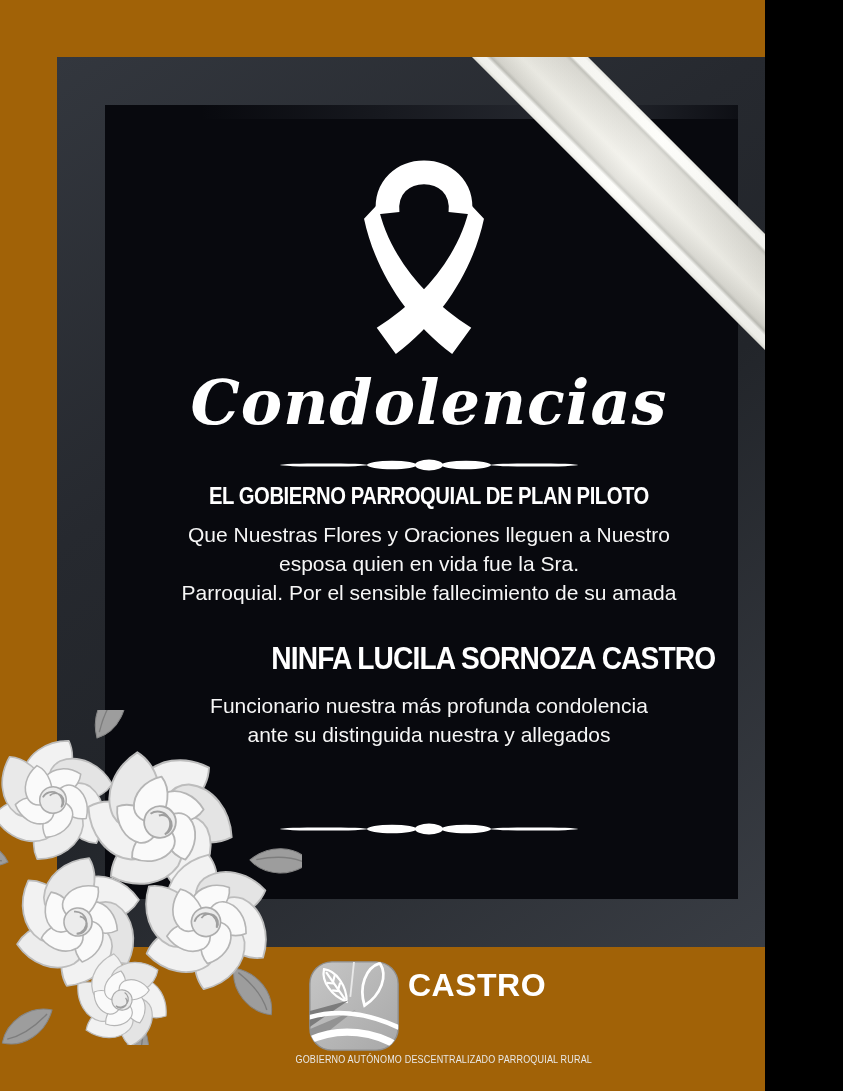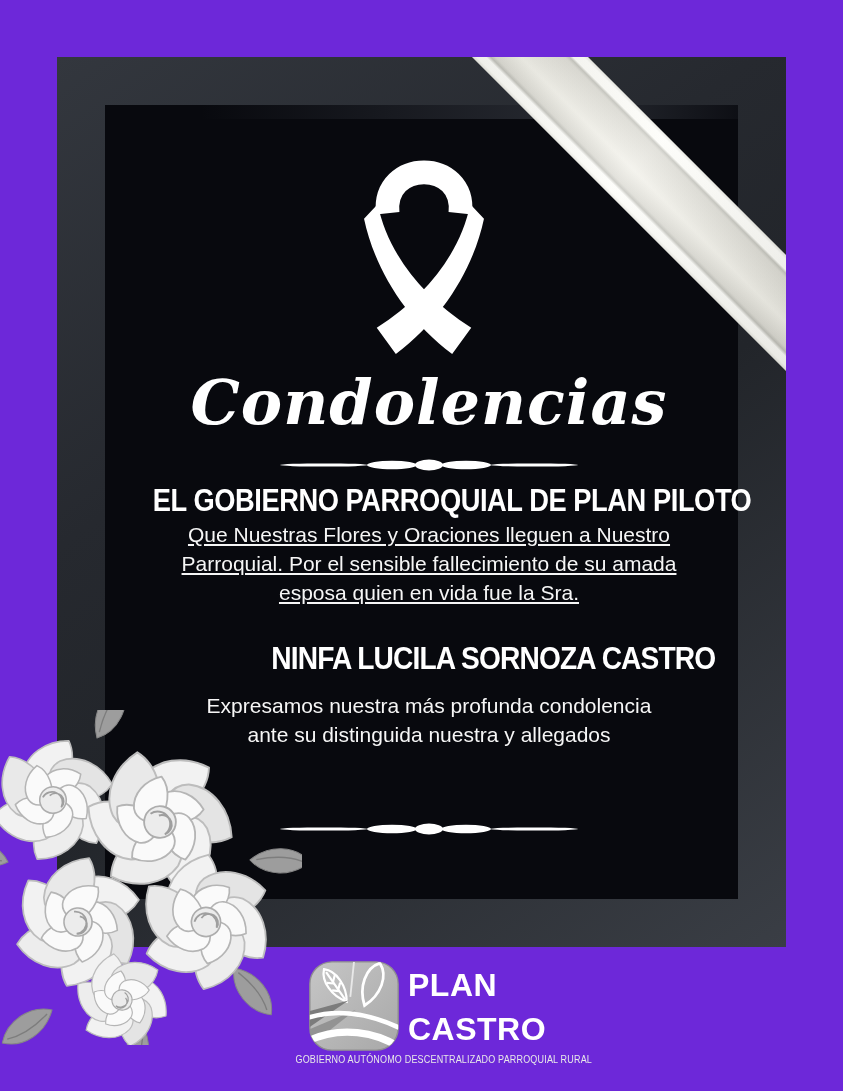--- a/index.html
+++ b/index.html
@@ -1,18 +1,18 @@
 <!DOCTYPE html>
 <html><head>
 <meta charset="utf-8">
 <style>
   html,body{margin:0;padding:0;background:#000;}
   .canvas{
-    position:relative; width:843px; height:1091px; overflow:hidden;
-    background:#6d28d9; font-family:"Liberation Sans", sans-serif; color:#ffffff;
+    position:relative; width:765px; height:1091px; overflow:hidden;
+    background:#a16207; font-family:"Liberation Sans", sans-serif; color:#ffffff;
   }
   
   .frame{
     position:absolute; left:57px; top:57px; width:729px; height:890px;
     background:linear-gradient(145deg,#33373e 0%,#26292f 35%,#22252a 55%,#3a3e45 100%);
   }
   .frame-inner{
     position:absolute; inset:48px; background:#08090e;
   }
   .frame-inner-sheen{
@@ -37,24 +37,24 @@
   
   .inner-content{position:absolute; left:112px; top:0; width:634px; text-align:center;}
   .block{position:absolute; left:0; width:100%;}
   .ribbon-icon{position:absolute; left:333px; top:146px;}
   .title{
     top:366px; font-family:"DejaVu Serif", serif; font-style:italic; font-weight:600;
     font-size:62px; letter-spacing:1px; white-space:nowrap;
   }
   .divider{top:452px;}
   .divider2{top:816px;}
-  .heading{top:483px; font-size:31px; font-weight:bold; white-space:nowrap;}
+  .heading{top:483px; font-size:23px; font-weight:bold; white-space:nowrap;}
   .narrow{display:inline-block; transform:scaleX(0.88); transform-origin:center; letter-spacing:-0.5px;}
   .para{font-size:21px; line-height:29px; font-weight:400; color:#f6f6f6;}
-  .para1{top:520px;text-decoration:underline;}
+  .para1{top:520px;}
   .name{top:640px; font-size:32px; font-weight:bold; white-space:nowrap;text-align:right;}
   .name .narrow{letter-spacing:-1px;}
   .para2{top:691px;}
   
   .roses{position:absolute; left:-8px; top:710px; z-index:6;}
   
   .logo-icon{position:absolute; left:308px; top:960px;}
   .logo-text{
     position:absolute; left:408px; top:963px; font-size:32px; font-weight:bold;
     line-height:44px; letter-spacing:0.5px; text-align:left;
@@ -103,30 +103,30 @@
         <ellipse cx="150" cy="13" rx="14" ry="5.4"></ellipse>
       </svg>
     </div>
 
     <div class="block heading">
       <span class="narrow">EL GOBIERNO PARROQUIAL DE PLAN PILOTO</span>
     </div>
 
     <div class="block para para1">
       <div>Que Nuestras Flores y Oraciones lleguen a Nuestro</div>
+      <div>esposa quien en vida fue la Sra.</div>
       <div>Parroquial. Por el sensible fallecimiento de su amada</div>
-      <div>esposa quien en vida fue la Sra.</div>
     </div>
 
     <div class="block name">
       <span class="narrow">NINFA LUCILA SORNOZA CASTRO</span>
     </div>
 
     <div class="block para para2">
-      <div>Expresamos nuestra más profunda condolencia</div>
+      <div>Funcionario nuestra más profunda condolencia</div>
       <div>ante su distinguida nuestra y allegados</div>
     </div>
 
     <div class="block divider divider2">
       <svg width="300" height="26" viewBox="0 0 300 26" fill="#ffffff">
         <ellipse cx="45" cy="13" rx="44" ry="1.6"></ellipse>
         <ellipse cx="255" cy="13" rx="44" ry="1.6"></ellipse>
         <ellipse cx="113" cy="13" rx="25" ry="4.2"></ellipse>
         <ellipse cx="187" cy="13" rx="25" ry="4.2"></ellipse>
         <circle cx="144" cy="13" r="3.6"></circle>
@@ -201,21 +201,20 @@
         </g>
         <path d="M0,56 L44,44 L0,74 Z" fill="#7c7c7c"></path>
         <path d="M0,76 L52,54 L0,95 Z" fill="#939393"></path>
         <path d="M-4,64 C30,52 68,58 104,76" fill="none" stroke="#ffffff" stroke-width="5"></path>
         <path d="M-4,90 C34,70 76,78 104,98" fill="none" stroke="#ffffff" stroke-width="8"></path>
       </g>
     </svg>
   </div>
 
   <div class="logo-text">
-    <div>PLAN</div>
     <div>CASTRO</div>
   </div>
 
   <div class="logo-caption">
     <span>GOBIERNO AUTÓNOMO DESCENTRALIZADO PARROQUIAL RURAL</span>
   </div>
 
 </div>
 
 </body></html>

